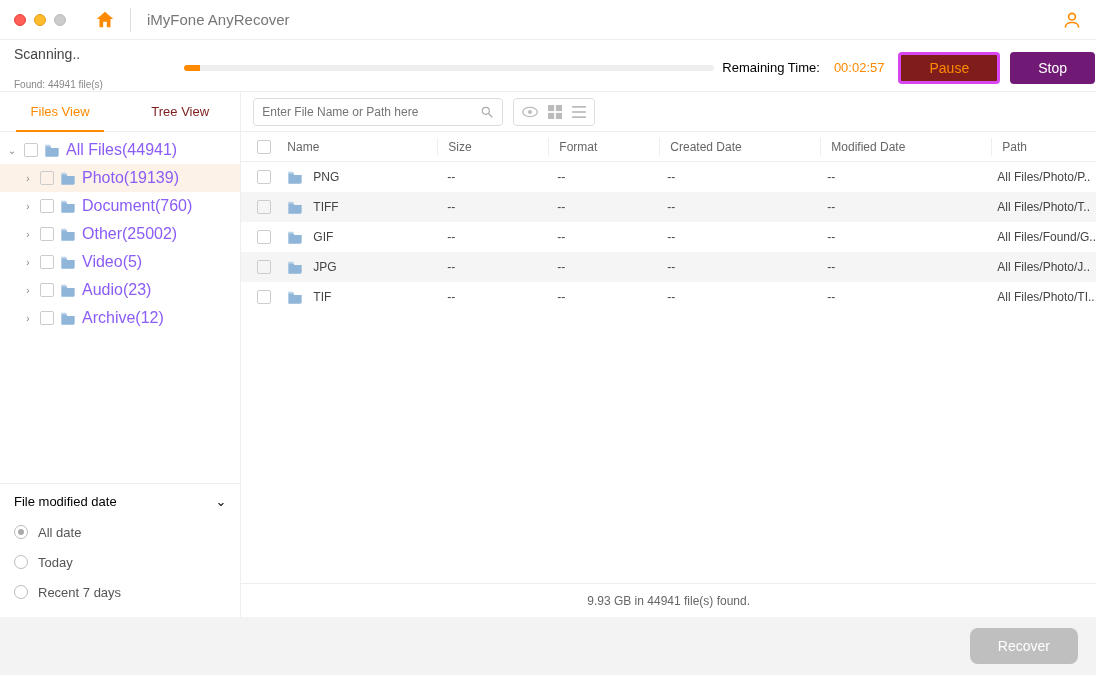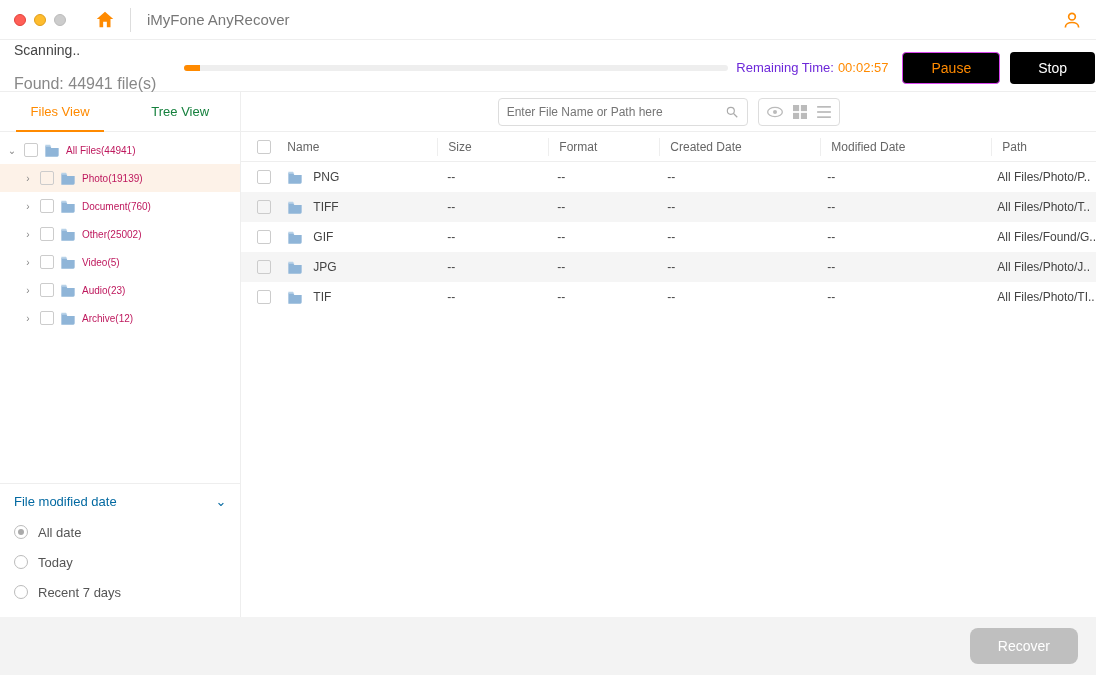--- a/index.html
+++ b/index.html
@@ -10,49 +10,49 @@
 .dot.red { background: #ff5f57; border: 1px solid #e3413a; }
 .dot.yellow { background: #febc2e; border: 1px solid #e09e1a; }
 .dot.green { background: #ccc; border: 1px solid #bbb; }
 .home-icon { margin-left: 28px; margin-right: 14px; }
 .vsep { width: 1px; height: 24px; background: #ddd; }
 .app-title { margin-left: 16px; font-size: 15px; color: #777; }
 .user-icon { margin-left: auto; }
 .scanbar { height: 52px; padding: 8px 1px 4px 14px; display: flex; align-items: center; border-bottom: 1px solid #eee; }
 .scan-left { width: 170px; }
 .scan-status { font-size: 14px; color: #444; }
-.scan-found { font-size: 16px; color: #888; margin-top: 17px; }
+.scan-found { font-size: 10px; color: #888; margin-top: 17px; }
 .progress-wrap { flex: 1; height: 6px; background: #eee; border-radius: 3px; margin-right: 8px; position: relative; overflow: hidden; }
 .progress-fill { height: 100%; background: #ff8a00; width: 3%; }
-.remaining-label { color: #6d28d9; font-size: 13px; margin-right: 4px; }
+.remaining-label { color: #000000; font-size: 13px; margin-right: 14px; }
 .remaining-time { color: #ff8a00; font-size: 13px; margin-right: 14px; }
 .btn { height: 32px; padding: 0 28px; border-radius: 4px; font-size: 14px; cursor: pointer; display: inline-flex; align-items: center; justify-content: center; }
-.btn-pause { background: #000000; color: #ff8a00; border: 1px solid #d946ef; margin-right: 10px; }
-.btn-stop { background: #000000; color: #fff; border: none; }
+.btn-pause { background: #7f1d1d; color: #ff8a00; border: 3px solid #d946ef; margin-right: 10px; }
+.btn-stop { background: #701a75; color: #fff; border: none; }
 .content { flex: 1; display: flex; overflow: hidden; }
 .sidebar { width: 256px; border-right: 1px solid #eee; display: flex; flex-direction: column; }
 .tabs { height: 40px; display: flex; border-bottom: 1px solid #eee; }
-.tab { flex: 1; display: flex; align-items: center; justify-content: center; font-size: 13px; color: #15803d; cursor: pointer; position: relative; }
+.tab { flex: 1; display: flex; align-items: center; justify-content: center; font-size: 13px; color: #7f1d1d; cursor: pointer; position: relative; }
 .tab.active { color: #ff8a00; }
 .tab.active::after { content: ""; position: absolute; left: 16px; right: 16px; bottom: -1px; height: 2px; background: #ff8a00; }
 .tree { flex: 1; overflow: auto; padding-top: 4px; }
 .tree-row { height: 28px; display: flex; align-items: center; padding-left: 6px; cursor: pointer; }
 .tree-row.level1 { padding-left: 22px; }
 .tree-row.selected { background: #fdf2e8; }
 .chev { width: 12px; font-size: 10px; color: #888; text-align: center; }
 .cb { width: 14px; height: 14px; border: 1px solid #ccc; border-radius: 2px; margin: 0 6px; }
 .folder-icon { width: 16px; margin-right: 6px; }
-.tree-label { color: #be185d; font-size: 10px; }
+.tree-label { color: #8b5cf6; font-size: 16px; }
 .filter { padding: 10px 14px; border-top: 1px solid #eee; }
-.filter-head { display: flex; align-items: center; justify-content: space-between; font-size: 13px; color: #0369a1; margin-bottom: 8px; cursor: pointer; }
+.filter-head { display: flex; align-items: center; justify-content: space-between; font-size: 13px; color: #000000; margin-bottom: 8px; cursor: pointer; }
 .filter-opt { display: flex; align-items: center; height: 30px; font-size: 13px; color: #555; cursor: pointer; }
 .radio { width: 14px; height: 14px; border: 1px solid #bbb; border-radius: 50%; margin-right: 10px; position: relative; }
 .radio.checked::after { content: ""; position: absolute; inset: 3px; background: #aaa; border-radius: 50%; }
 .main { flex: 1; display: flex; flex-direction: column; }
-.main-toolbar { height: 40px; display: flex; align-items: center; justify-content: center; padding: 0 12px; gap: 10px; border-bottom: 1px solid #eee; }
+.main-toolbar { height: 40px; display: flex; align-items: center; justify-content: flex-start; padding: 0 12px; gap: 10px; border-bottom: 1px solid #eee; }
 .search { flex: 0 0 250px; height: 28px; border: 1px solid #ddd; border-radius: 4px; display: flex; align-items: center; padding: 0 8px; }
 .search input { flex: 1; border: none; outline: none; font-size: 12px; background: transparent; }
 .view-modes { height: 28px; border: 1px solid #ddd; border-radius: 4px; display: flex; align-items: center; padding: 0 8px; gap: 10px; }
 .table-head, .table-row { display: flex; align-items: center; height: 30px; }
 .table-head { border-bottom: 1px solid #eee; color: #666; position: relative; }
 .cell { padding-left: 10px; font-size: 12px; overflow: hidden; white-space: nowrap; text-overflow: ellipsis; }
 .c-cb { width: 36px; display: flex; justify-content: center; }
 .c-name { width: 160px; display: flex; align-items: center; }
 .c-size { width: 110px; }
 .c-format { width: 110px; }
@@ -359,18 +359,19 @@
             <span>TIF</span>
           </div>
           <div class="cell c-size">--</div>
           <div class="cell c-format">--</div>
           <div class="cell c-created">--</div>
           <div class="cell c-modified">--</div>
           <div class="cell c-path">All Files/Photo/TI..</div>
         </div>
       </div>
 
+    <div class="main-status">9.93 GB in 44941 file(s) found.</div>
   </div>
 </div>
 
 <div class="footer">
   <button class="btn-recover">Recover</button>
 </div>
 
 </body></html>

